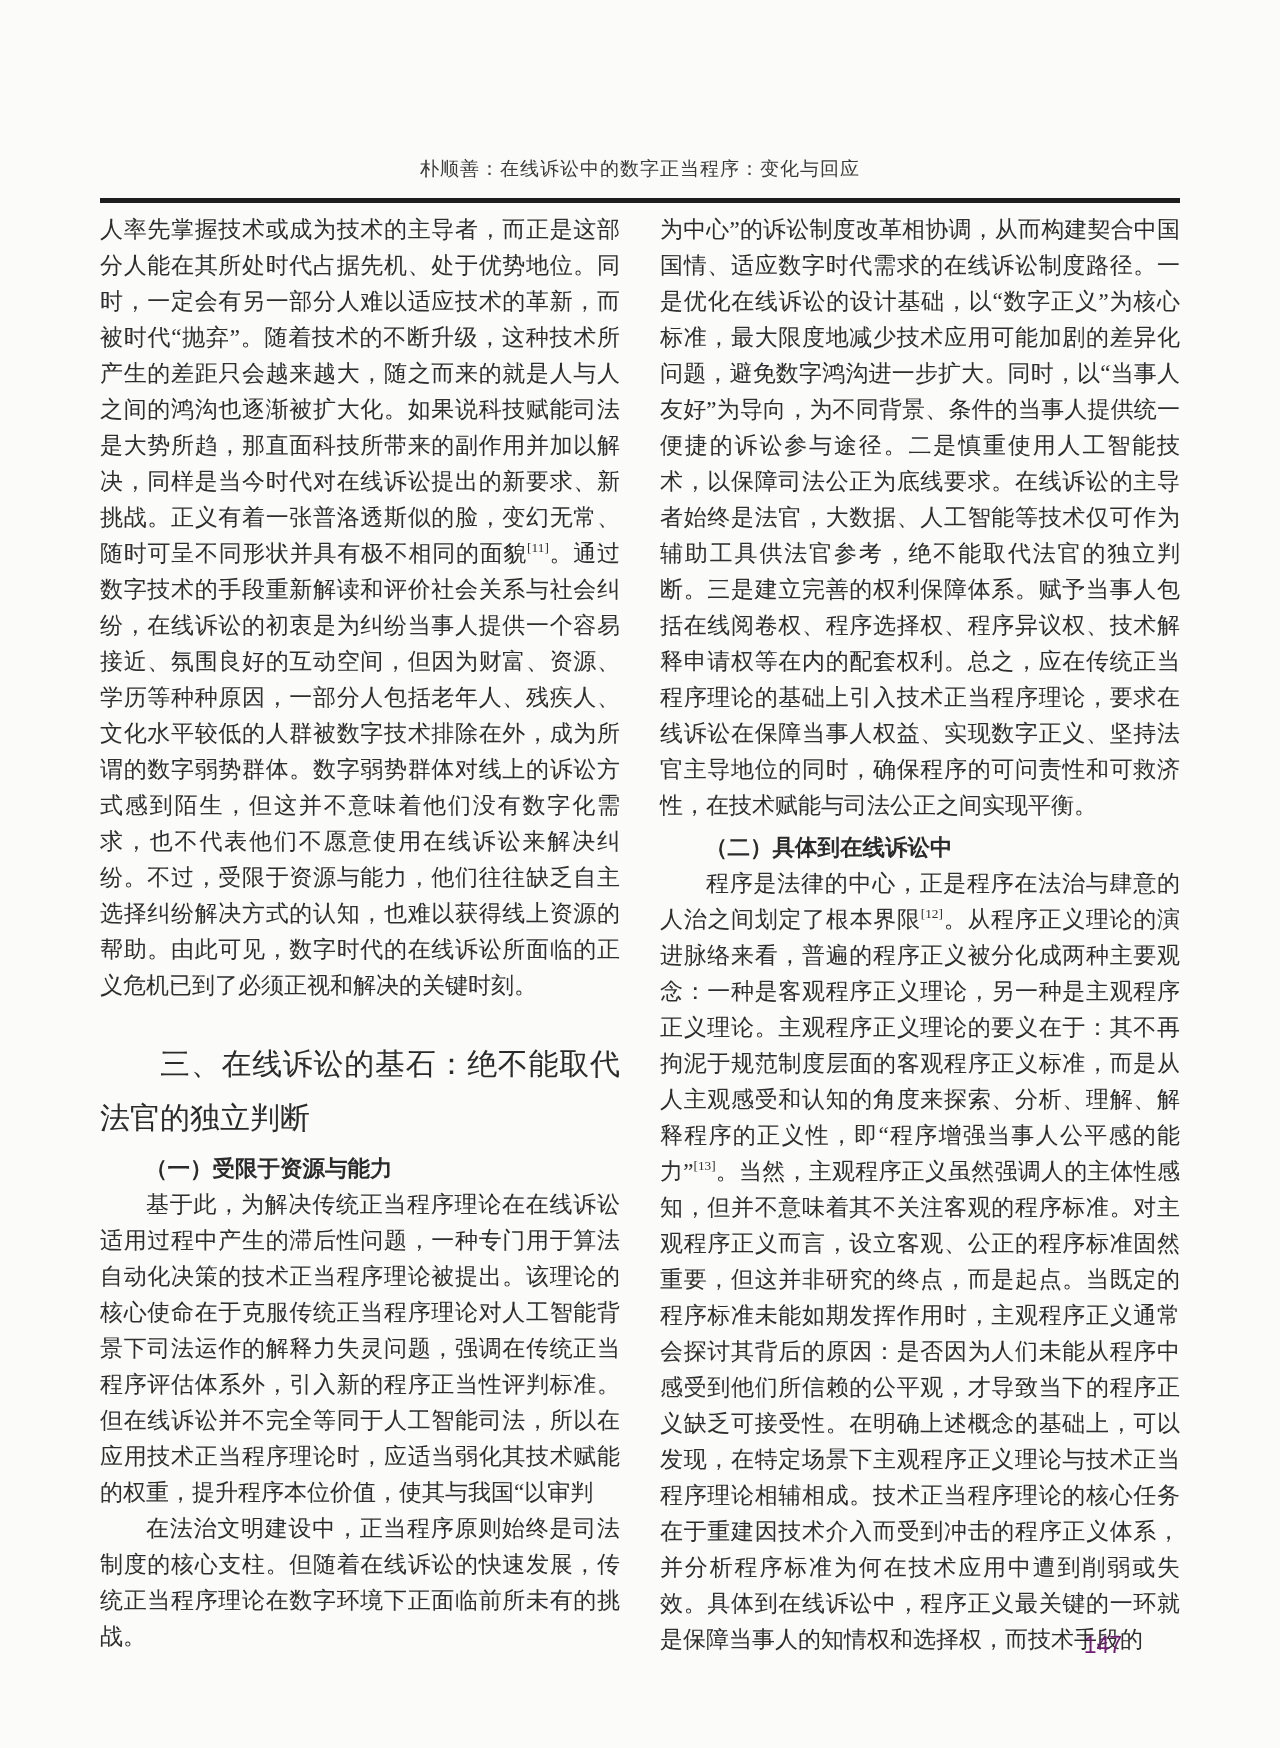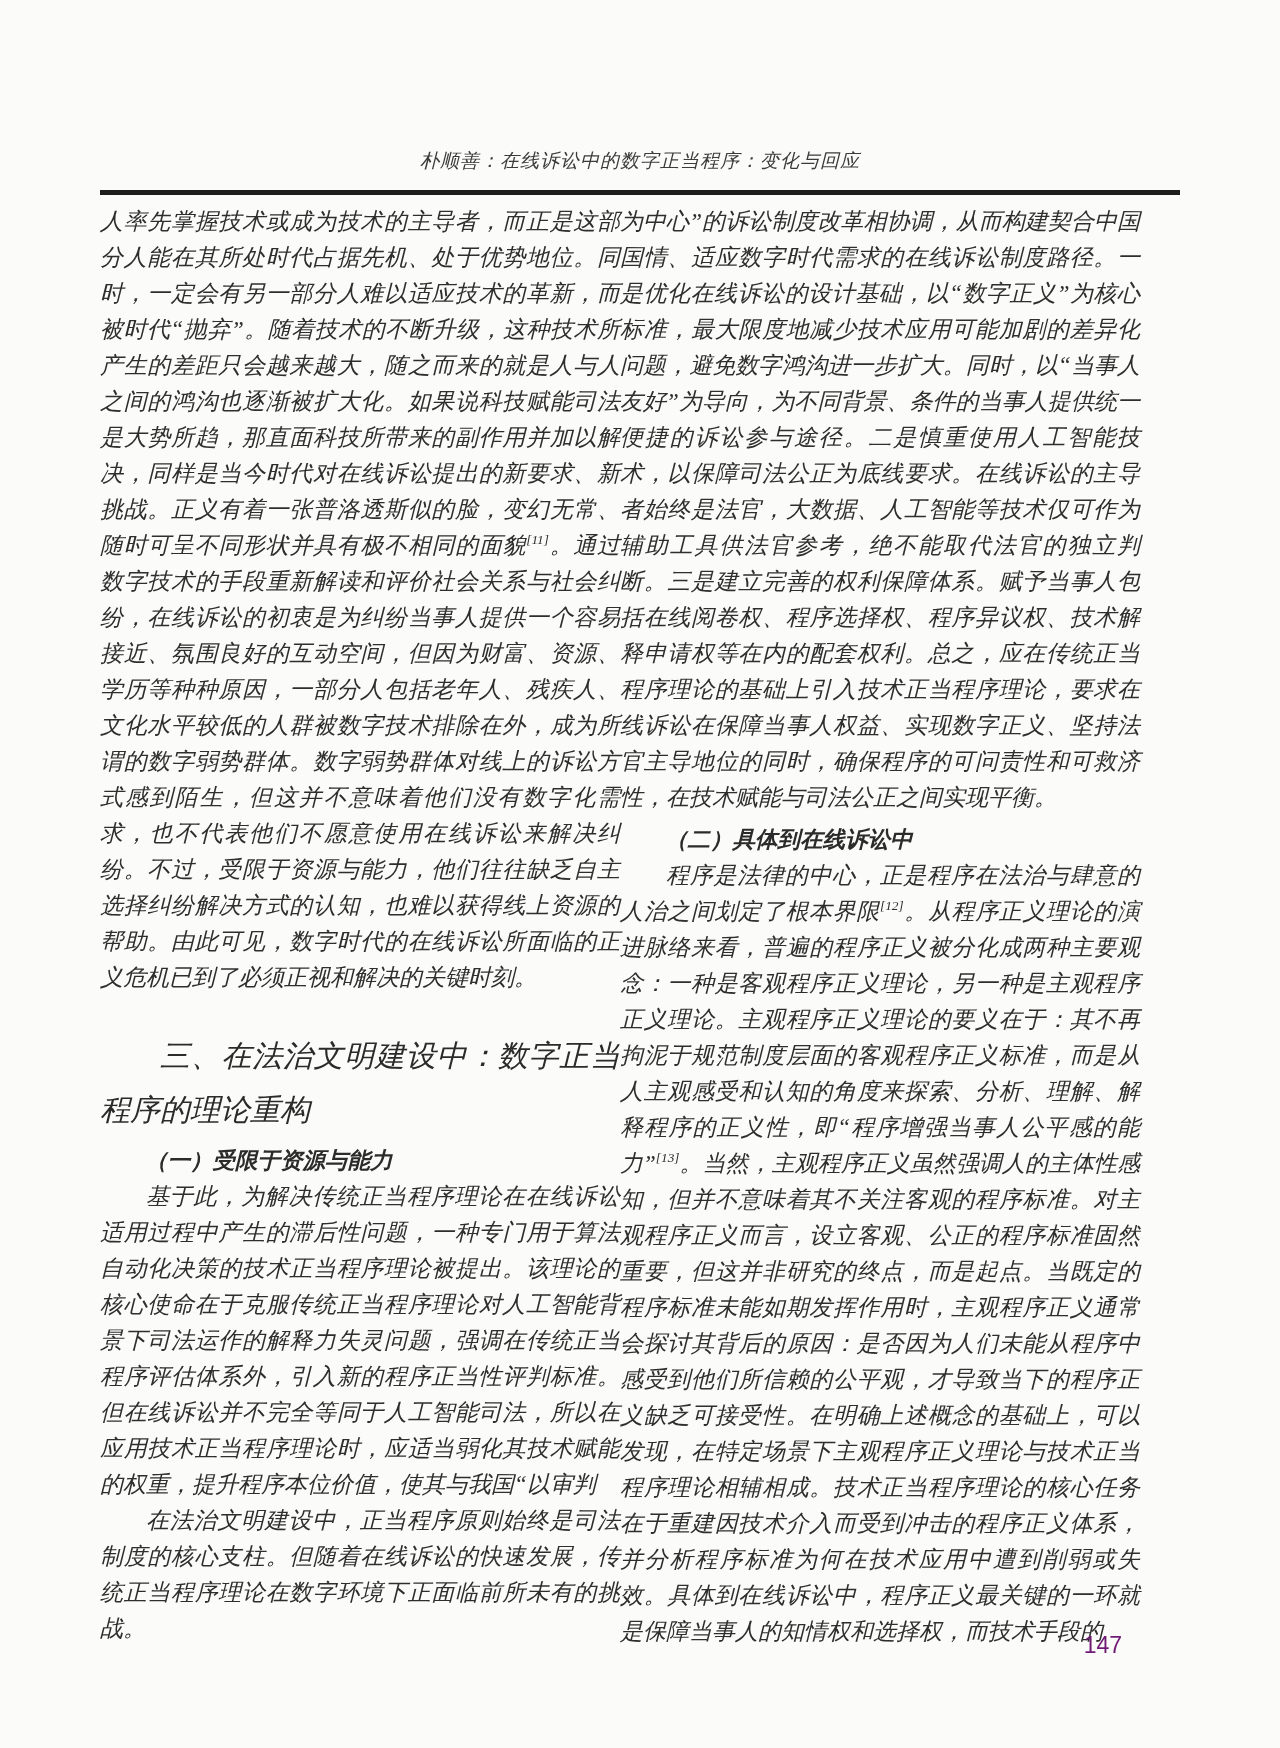--- a/index.html
+++ b/index.html
@@ -12,39 +12,39 @@
     width: 1280px;
     height: 1748px;
     margin: 0 auto;
     background: #fbfbf9;
     font-family: "Liberation Serif", "DejaVu Serif", serif;
     color: #2e2e2e;
     overflow: hidden;
     box-sizing: border-box;
   }
   .content {
-    margin: 8px 100px;
+    margin: 16px 100px;
     width: 1080px;
-    font-style: italic;
   }
   .running-title {
     padding-top: 140px;
     text-align: center;
     font-size: 19px;
     line-height: 26px;
     color: #3b3b3b;
     letter-spacing: 1px;
   }
   .header-rule {
     margin-top: 16px;
     height: 5px;
     background: #1e1e1e;
   }
   .columns {
     display: flex;
+    gap: 40px;
     margin-top: 9px;
   }
   .col {
     width: 520px;
     box-sizing: border-box;
   }
   p.body-text {
     margin: 0;
     font-size: 23px;
     line-height: 36px;
@@ -93,21 +93,21 @@
 
     <header>
       <div class="running-title">朴顺善：在线诉讼中的数字正当程序：变化与回应</div>
       <div class="header-rule"></div>
     </header>
 
     <main class="columns">
 
       <section class="col">
         <p class="body-text">人率先掌握技术或成为技术的主导者，而正是这部分人能在其所处时代占据先机、处于优势地位。同时，一定会有另一部分人难以适应技术的革新，而被时代“抛弃”。随着技术的不断升级，这种技术所产生的差距只会越来越大，随之而来的就是人与人之间的鸿沟也逐渐被扩大化。如果说科技赋能司法是大势所趋，那直面科技所带来的副作用并加以解决，同样是当今时代对在线诉讼提出的新要求、新挑战。正义有着一张普洛透斯似的脸，变幻无常、随时可呈不同形状并具有极不相同的面貌<sup class="fn">[11]</sup>。通过数字技术的手段重新解读和评价社会关系与社会纠纷，在线诉讼的初衷是为纠纷当事人提供一个容易接近、氛围良好的互动空间，但因为财富、资源、学历等种种原因，一部分人包括老年人、残疾人、文化水平较低的人群被数字技术排除在外，成为所谓的数字弱势群体。数字弱势群体对线上的诉讼方式感到陌生，但这并不意味着他们没有数字化需求，也不代表他们不愿意使用在线诉讼来解决纠纷。不过，受限于资源与能力，他们往往缺乏自主选择纠纷解决方式的认知，也难以获得线上资源的帮助。由此可见，数字时代的在线诉讼所面临的正义危机已到了必须正视和解决的关键时刻。</p>
-        <h2 class="section-heading">三、在法治文明建设中：数字正当程序的理论重构</h2>
+        <h2 class="section-heading">三、在线诉讼的基石：绝不能取代法官的独立判断</h2>
         <h3 class="subsection-heading">（一）受限于资源与能力</h3>
         <p class="body-text indent">基于此，为解决传统正当程序理论在在线诉讼适用过程中产生的滞后性问题，一种专门用于算法自动化决策的技术正当程序理论被提出。该理论的核心使命在于克服传统正当程序理论对人工智能背景下司法运作的解释力失灵问题，强调在传统正当程序评估体系外，引入新的程序正当性评判标准。但在线诉讼并不完全等同于人工智能司法，所以在应用技术正当程序理论时，应适当弱化其技术赋能的权重，提升程序本位价值，使其与我国“以审判</p>
         <p class="body-text indent">在法治文明建设中，正当程序原则始终是司法制度的核心支柱。但随着在线诉讼的快速发展，传统正当程序理论在数字环境下正面临前所未有的挑战。</p>
       </section>
 
       <section class="col">
         <p class="body-text">为中心”的诉讼制度改革相协调，从而构建契合中国国情、适应数字时代需求的在线诉讼制度路径。一是优化在线诉讼的设计基础，以“数字正义”为核心标准，最大限度地减少技术应用可能加剧的差异化问题，避免数字鸿沟进一步扩大。同时，以“当事人友好”为导向，为不同背景、条件的当事人提供统一便捷的诉讼参与途径。二是慎重使用人工智能技术，以保障司法公正为底线要求。在线诉讼的主导者始终是法官，大数据、人工智能等技术仅可作为辅助工具供法官参考，绝不能取代法官的独立判断。三是建立完善的权利保障体系。赋予当事人包括在线阅卷权、程序选择权、程序异议权、技术解释申请权等在内的配套权利。总之，应在传统正当程序理论的基础上引入技术正当程序理论，要求在线诉讼在保障当事人权益、实现数字正义、坚持法官主导地位的同时，确保程序的可问责性和可救济性，在技术赋能与司法公正之间实现平衡。</p>
         <h3 class="subsection-heading">（二）具体到在线诉讼中</h3>
         <p class="body-text indent">程序是法律的中心，正是程序在法治与肆意的人治之间划定了根本界限<sup class="fn">[12]</sup>。从程序正义理论的演进脉络来看，普遍的程序正义被分化成两种主要观念：一种是客观程序正义理论，另一种是主观程序正义理论。主观程序正义理论的要义在于：其不再拘泥于规范制度层面的客观程序正义标准，而是从人主观感受和认知的角度来探索、分析、理解、解释程序的正义性，即“程序增强当事人公平感的能力”<sup class="fn">[13]</sup>。当然，主观程序正义虽然强调人的主体性感知，但并不意味着其不关注客观的程序标准。对主观程序正义而言，设立客观、公正的程序标准固然重要，但这并非研究的终点，而是起点。当既定的程序标准未能如期发挥作用时，主观程序正义通常会探讨其背后的原因：是否因为人们未能从程序中感受到他们所信赖的公平观，才导致当下的程序正义缺乏可接受性。在明确上述概念的基础上，可以发现，在特定场景下主观程序正义理论与技术正当程序理论相辅相成。技术正当程序理论的核心任务在于重建因技术介入而受到冲击的程序正义体系，并分析程序标准为何在技术应用中遭到削弱或失效。具体到在线诉讼中，程序正义最关键的一环就是保障当事人的知情权和选择权，而技术手段的</p>
       </section>

